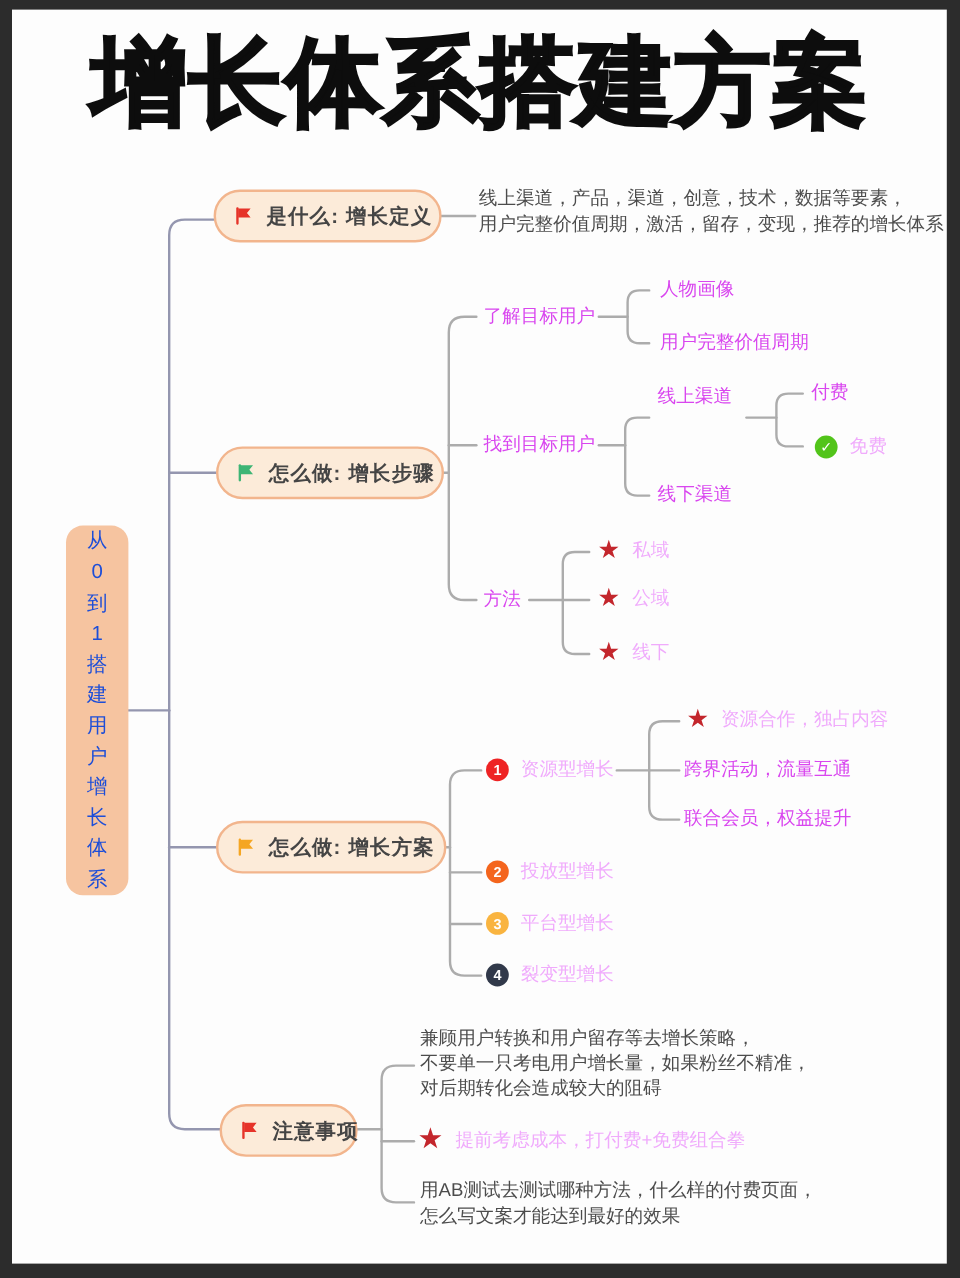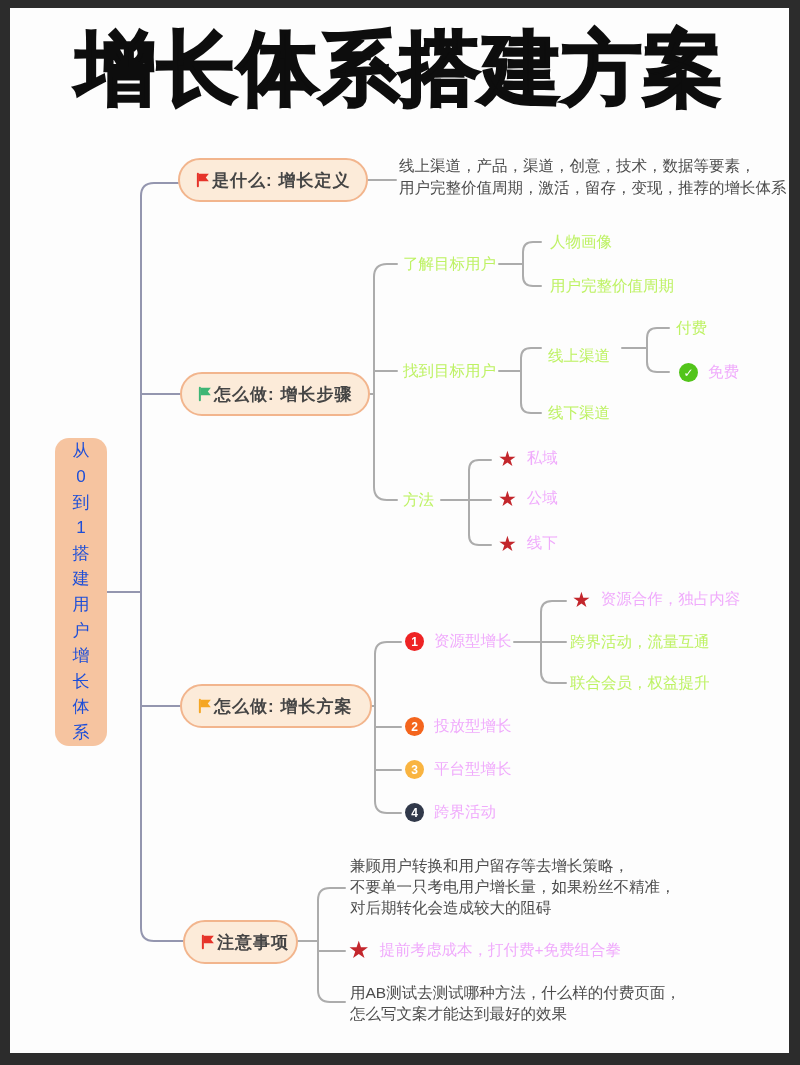--- a/index.html
+++ b/index.html
@@ -9,24 +9,24 @@
   .lines{position:absolute;left:0;top:0;width:800px;height:1065px;pointer-events:none;}
   .title{position:absolute;left:0;top:16px;width:800px;text-align:center;
          font-size:80px;font-weight:900;color:#0d0d0d;letter-spacing:1px;
          -webkit-text-stroke:2.5px #0d0d0d;white-space:nowrap;}
   .rootbox{position:absolute;left:55px;top:438px;width:52px;height:308px;
            background:#f6c4a0;border-radius:14px;display:flex;align-items:center;justify-content:center;}
   .rootbox .vtext{width:18px;font-size:17px;line-height:25.6px;color:#1d4ed8;
                   word-break:break-all;text-align:center;font-weight:500;}
   .bnode{position:absolute;height:44px;background:#fcebd9;border:2px solid #f2b58d;
          border-radius:22px;box-sizing:border-box;display:flex;align-items:center;
-         padding:0 14px;}
+         padding:0 14px;gap:10px;}
   .bnode .blabel{font-size:17px;font-weight:bold;color:#454545;letter-spacing:1px;white-space:nowrap;}
   .flag{width:18px;height:18px;flex:0 0 auto;}
-  .txt{position:absolute;font-size:15.5px;color:#bef264;white-space:nowrap;line-height:22px;}
+  .txt{position:absolute;font-size:15.5px;color:#d946ef;white-space:nowrap;line-height:22px;}
   .row{position:absolute;display:flex;align-items:center;gap:10px;white-space:nowrap;}
   .row .t{font-size:15.5px;color:#f0abfc;}
   .star{color:#c3262c;font-size:21px;line-height:1;}
   .star.big{font-size:24px;}
   .numc{width:19px;height:19px;border-radius:50%;color:#fff;font-size:12px;font-weight:bold;
         display:flex;align-items:center;justify-content:center;flex:0 0 auto;}
   .check{width:19px;height:19px;border-radius:50%;background:#52c41a;color:#fff;
          font-size:12px;font-weight:bold;display:flex;align-items:center;justify-content:center;}
   .para{position:absolute;font-size:15.5px;color:#4c4c4c;line-height:21px;white-space:nowrap;}
 </style>
@@ -106,21 +106,21 @@
       <path d="M5 3 h11.5 l-3.4 4.2 3.4 4.2 H5 z"></path>
     </svg>
     <span class="blabel">怎么做: 增长步骤</span>
   </div>
 
   <div class="txt" style="left:403px;top:253px;">了解目标用户</div>
   <div class="txt" style="left:550px;top:231px;">人物画像</div>
   <div class="txt" style="left:550px;top:275px;">用户完整价值周期</div>
 
   <div class="txt" style="left:403px;top:360px;">找到目标用户</div>
-  <div class="txt" style="left:548px;top:345px;">线上渠道</div>
+  <div class="txt" style="left:548px;top:320px;">线上渠道</div>
   <div class="txt" style="left:676px;top:317px;">付费</div>
   <div class="row" style="left:679px;top:362px;">
     <span class="check">✓</span>
     <span class="t">免费</span>
   </div>
   <div class="txt" style="left:548px;top:402px;">线下渠道</div>
 
   <div class="txt" style="left:403px;top:489px;">方法</div>
   <div class="row" style="left:498px;top:448px;">
     <span class="star">★</span>
@@ -150,21 +150,21 @@
   <div class="row" style="left:405px;top:716px;">
     <span class="numc" style="background-color: rgb(244, 101, 29);">2</span>
     <span class="t">投放型增长</span>
   </div>
   <div class="row" style="left:405px;top:759px;">
     <span class="numc" style="background-color: rgb(249, 180, 64);">3</span>
     <span class="t">平台型增长</span>
   </div>
   <div class="row" style="left:405px;top:802px;">
     <span class="numc" style="background-color: rgb(49, 57, 74);">4</span>
-    <span class="t">跨界活动</span>
+    <span class="t">裂变型增长</span>
   </div>
 
   <div class="row" style="left:572px;top:589px;">
     <span class="star">★</span>
     <span class="t">资源合作，独占内容</span>
   </div>
   <div class="txt" style="left:570px;top:631px;">跨界活动，流量互通</div>
   <div class="txt" style="left:570px;top:672px;">联合会员，权益提升</div>
 
   <div class="bnode" style="left:183px;top:920px;width:115px;">

